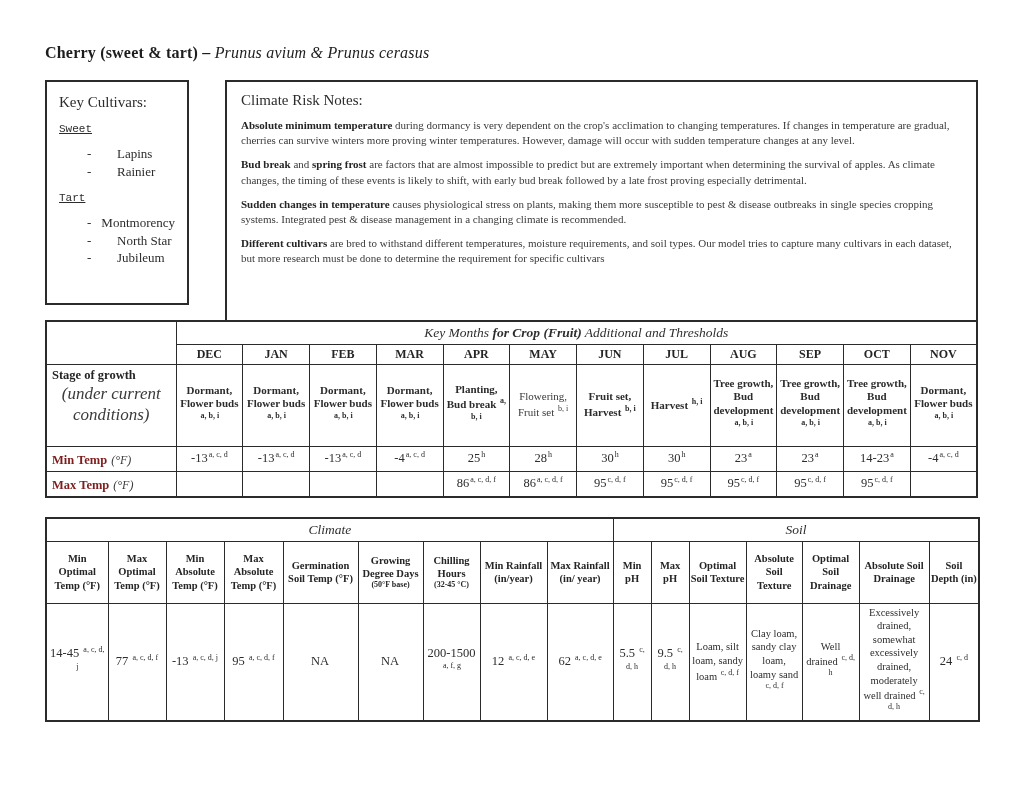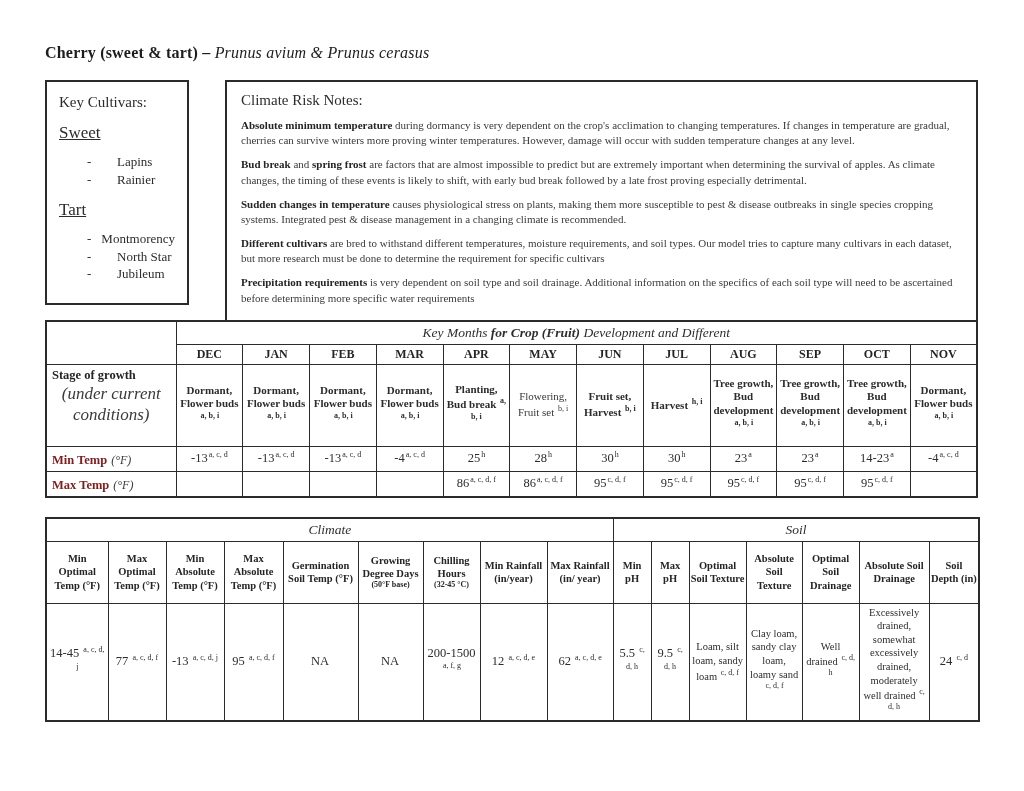--- a/index.html
+++ b/index.html
@@ -27,22 +27,23 @@
     position: absolute;
     border: 2px solid #2b2b2b;
     background: #fff;
   }
   .cultivars-box {
     left: 45px; top: 80px; width: 144px; height: 225px;
     padding: 12px 12px;
   }
   .cultivars-heading { font-size: 15px; color: #2c2c2c; margin-bottom: 12px; }
   .cult-group-label {
-    font-size: 17px; text-decoration: underline; color: #2c2c2c;
+    font-size: 11px; text-decoration: underline; color: #2c2c2c;
     margin-bottom: 10px;
+    font-family: Liberation Mono, monospace;
   }
   .cult-list { margin-bottom: 12px; }
   .cult-item { display: flex; font-size: 13px; color: #2c2c2c; line-height: 1.35; padding-left: 28px; }
   .cult-item .dash { width: 30px; }
 
   .notes-box {
     left: 225px; top: 80px; width: 753px; height: 288px;
     padding: 10px 14px;
   }
   .notes-heading { font-size: 15px; color: #2c2c2c; margin-bottom: 9px; }
@@ -145,21 +146,20 @@
       </div>
     </div>
   </div>
 
   <div class="box notes-box">
     <div class="notes-heading">Climate Risk Notes:</div>
     <p class="note-p"><strong>Absolute minimum temperature</strong><span> during dormancy is very dependent on the crop's acclimation to changing temperatures. If changes in temperature are gradual, cherries can survive winters more proving winter temperatures. However, damage will occur with sudden temperature changes at any level.</span></p>
     <p class="note-p"><strong>Bud break</strong><span> and </span><strong>spring frost</strong><span> are factors that are almost impossible to predict but are extremely important when determining the survival of apples. As climate changes, the timing of these events is likely to shift, with early bud break followed by a late frost proving especially detrimental.</span></p>
     <p class="note-p"><strong>Sudden changes in temperature</strong><span> causes physiological stress on plants, making them more susceptible to pest &amp; disease outbreaks in single species cropping systems. Integrated pest &amp; disease management in a changing climate is recommended.</span></p>
     <p class="note-p"><strong>Different cultivars</strong><span> are bred to withstand different temperatures, moisture requirements, and soil types. Our model tries to capture many cultivars in each dataset, but more research must be done to determine the requirement for specific cultivars</span></p>
-    <p class="note-p"><strong>Precipitation requirements</strong><span> is very dependent on soil type and soil drainage. Additional information on the specifics of each soil type will need to be ascertained before determining more specific water requirements</span></p>
   </div>
 
   <table class="months-table">
     <colgroup>
       <col style="width:130px">
       <col>
         <col>
         <col>
         <col>
         <col>
@@ -168,21 +168,21 @@
         <col>
         <col>
         <col>
         <col>
         <col>
     </colgroup>
     <tbody>
         <tr>
       <td class="corner" rowspan="2"></td>
       <td class="tbl-title" colspan="12">
-        <span>Key Months </span><span class="seg-b">for Crop (Fruit)</span><span> Development and Different</span>
+        <span>Key Months </span><span class="seg-b">for Crop (Fruit)</span><span> Additional and Thresholds</span>
       </td>
     </tr>
     <tr>
       <th class="month">DEC</th>
       <th class="month">JAN</th>
       <th class="month">FEB</th>
       <th class="month">MAR</th>
       <th class="month">APR</th>
       <th class="month">MAY</th>
       <th class="month">JUN</th>

